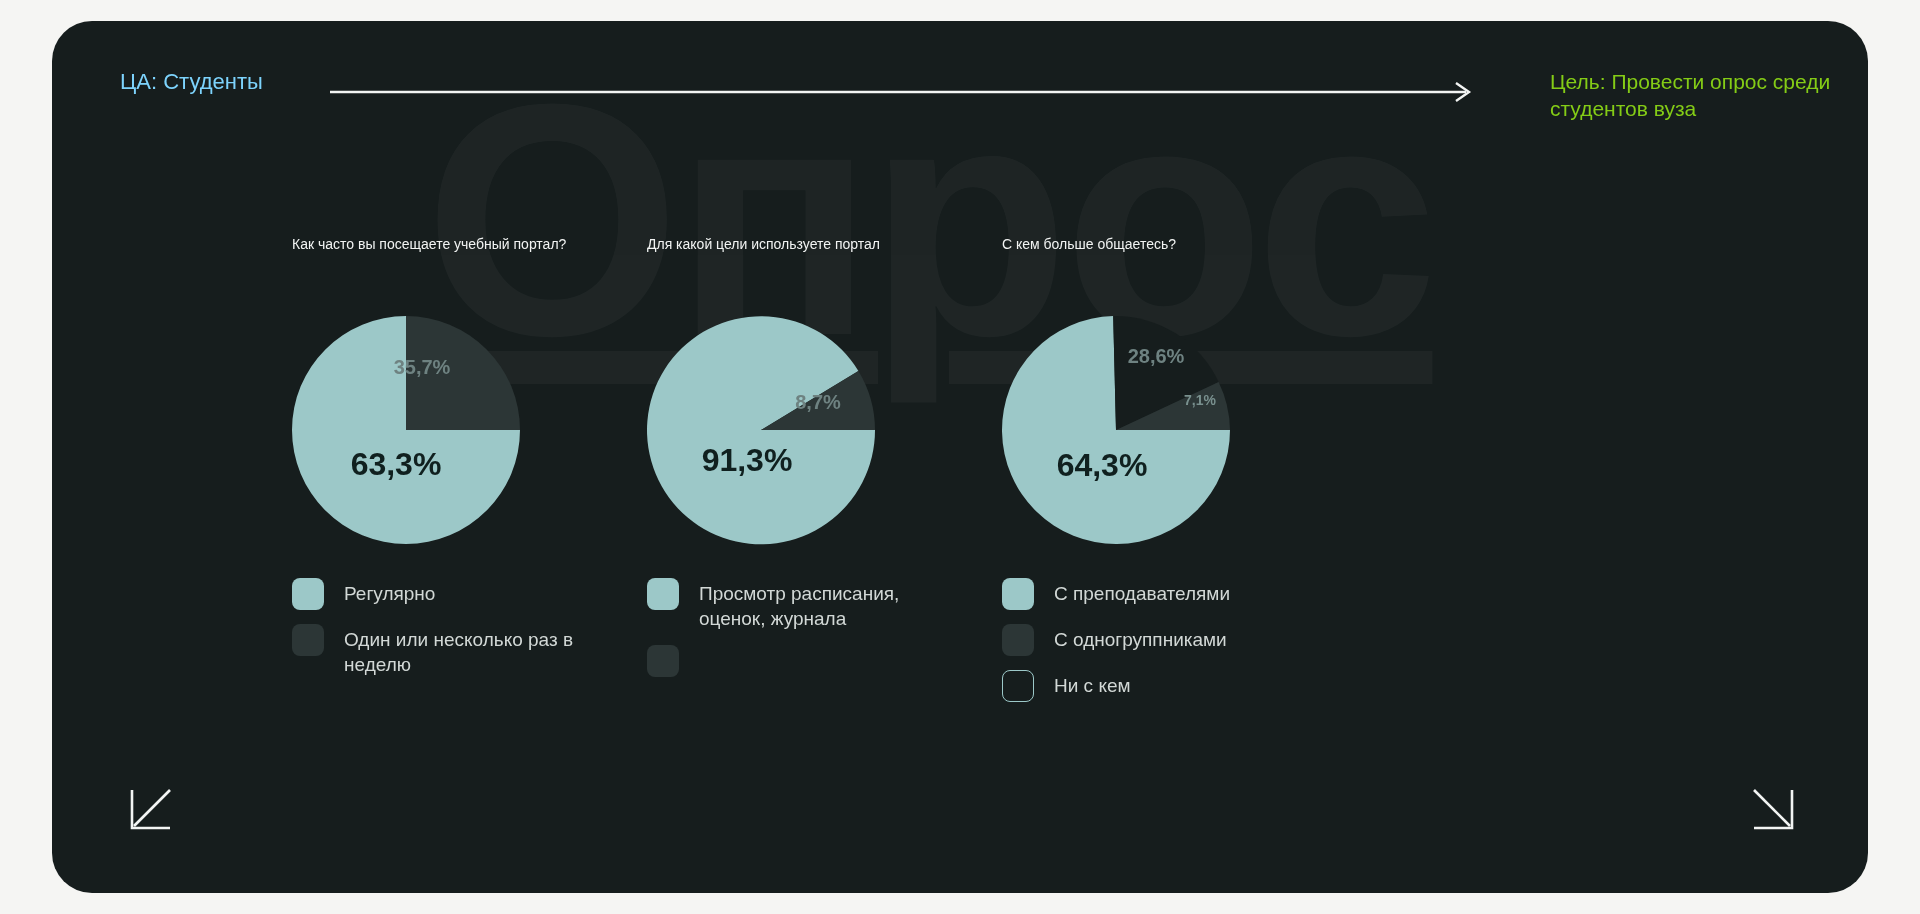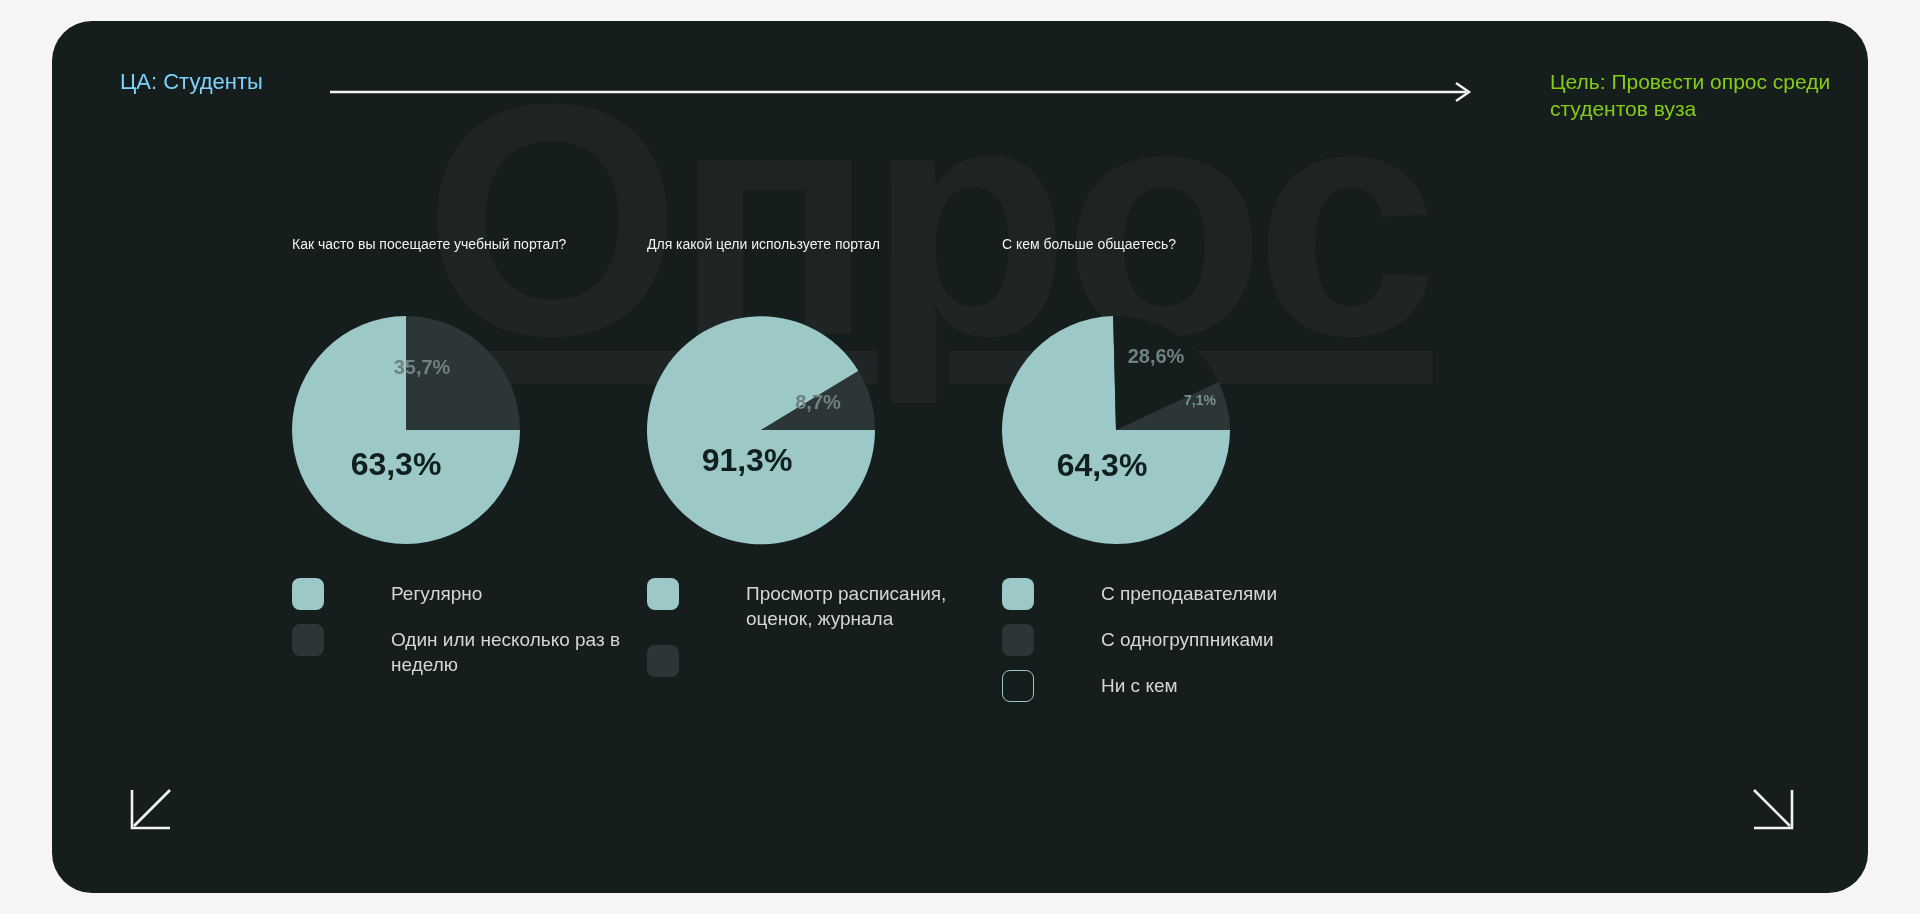--- a/index.html
+++ b/index.html
@@ -83,21 +83,20 @@
   .lbl { font-weight: 700; }
   .lbl-main { font-size: 32px; fill: #10201f; }
   .lbl-sub  { font-size: 20px; fill: #6e8281; }
   .lbl-tiny { font-size: 14px; fill: #79908e; }
   
   .legend { margin-top: 34px; }
   .legend-row {
     display: flex;
     align-items: flex-start;
     margin-bottom: 14px;
-    gap: 47px;
   }
   .swatch {
     width: 32px; height: 32px;
     border-radius: 8px;
     flex: 0 0 32px;
     margin-right: 20px;
   }
   .sw-teal    { background: #9cc8c8; }
   .sw-dark    { background: #2c3636; }
   .sw-outline { background: transparent; border: 1.5px solid #9cc8c8; }

